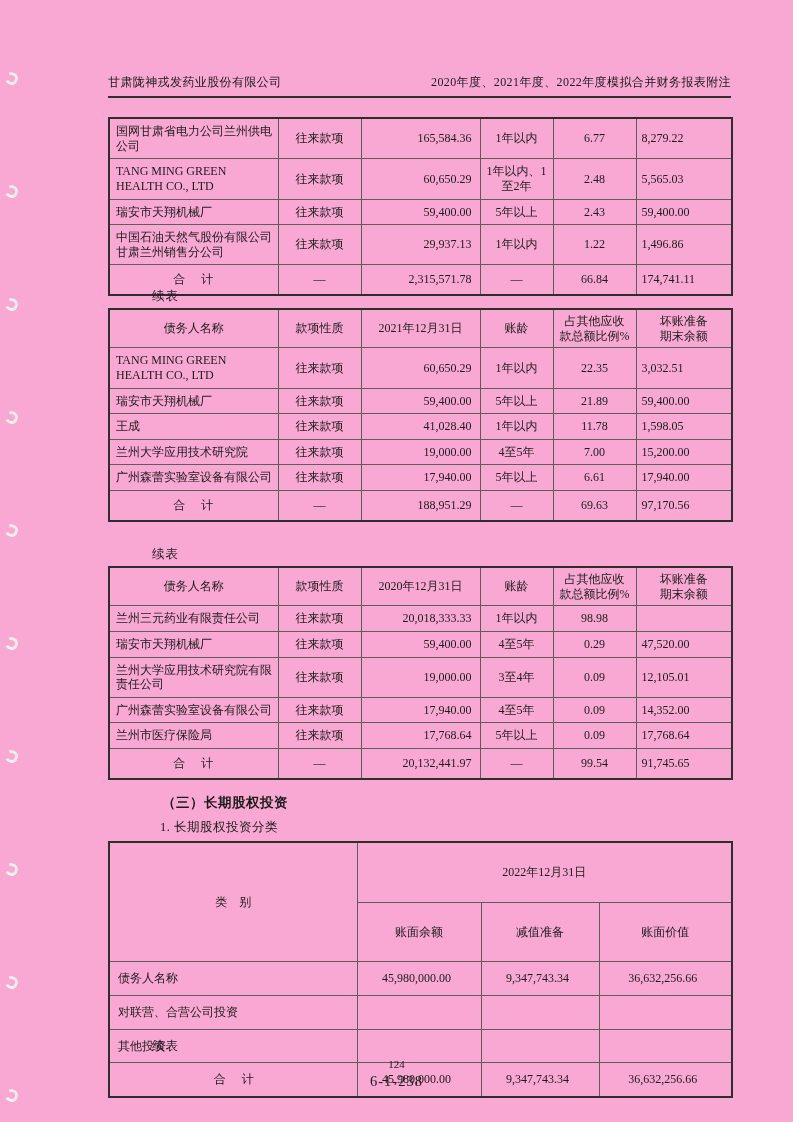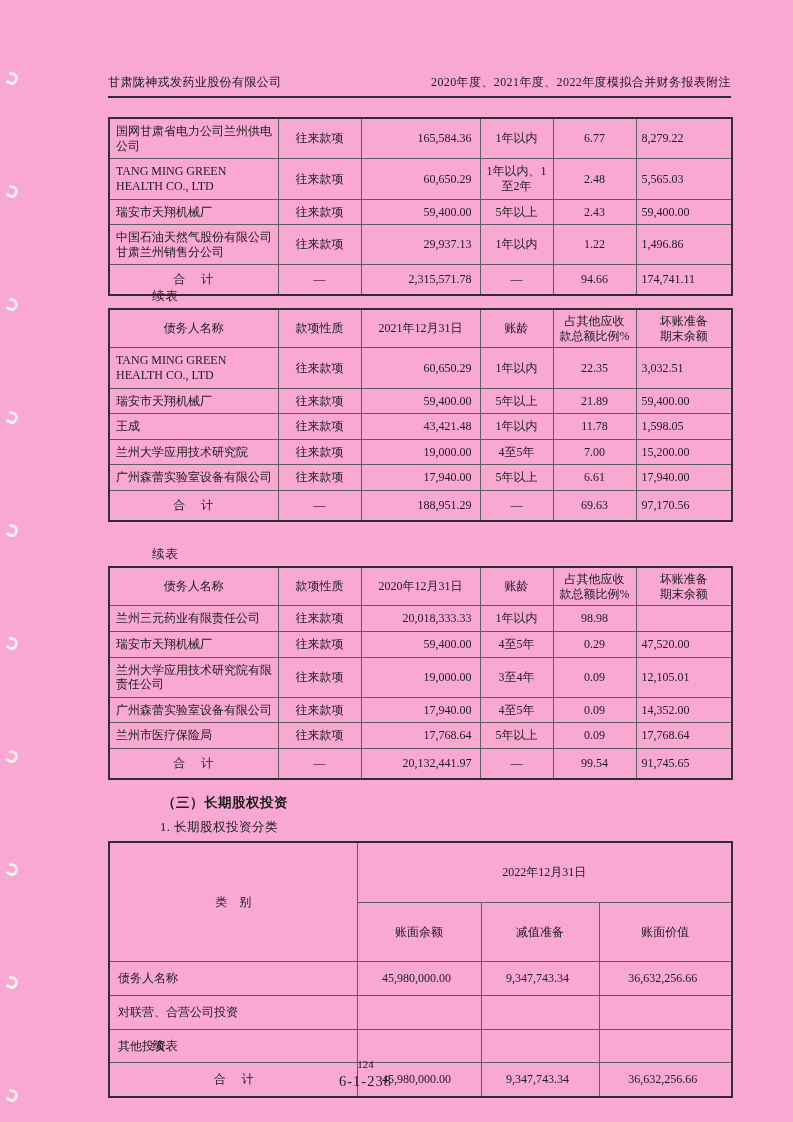--- a/index.html
+++ b/index.html
@@ -88,21 +88,21 @@
   .section-sub {
     position: absolute;
     left: 160px;
     font-size: 12.5px;
     letter-spacing: 0.5px;
   }
   .doc-footer {
     position: absolute;
     left: 0;
     top: 1058px;
-    width: 731px;
+    width: 793px;
     text-align: center;
     line-height: 1.25;
   }
   .doc-footer .pnum { font-size: 11px; display: block; }
   .doc-footer .pcode { font-size: 14.5px; display: block; letter-spacing: 1px; }
 </style>
 </head>
 <body>
 
 <div class="page">
@@ -163,21 +163,21 @@
           <td>29,937.13</td>
           <td>1年以内</td>
           <td>1.22</td>
           <td>1,496.86</td>
         </tr>
         <tr>
           <td>合　计</td>
           <td>—</td>
           <td>2,315,571.78</td>
           <td>—</td>
-          <td>94.66</td>
+          <td>66.84</td>
           <td>174,741.11</td>
         </tr>
       </tbody>
   </table>
 
   <div class="cont-label" style="top:288px">续表</div>
 
   <table class="doc-table t6" style="top:308px">
     <colgroup>
       <col style="width:169px">
@@ -212,21 +212,21 @@
           <td>瑞安市天翔机械厂</td>
           <td>往来款项</td>
           <td>59,400.00</td>
           <td>5年以上</td>
           <td>21.89</td>
           <td>59,400.00</td>
         </tr>
         <tr>
           <td>王成</td>
           <td>往来款项</td>
-          <td>43,421.48</td>
+          <td>41,028.40</td>
           <td>1年以内</td>
           <td>11.78</td>
           <td>1,598.05</td>
         </tr>
         <tr>
           <td>兰州大学应用技术研究院</td>
           <td>往来款项</td>
           <td>19,000.00</td>
           <td>4至5年</td>
           <td>7.00</td>

